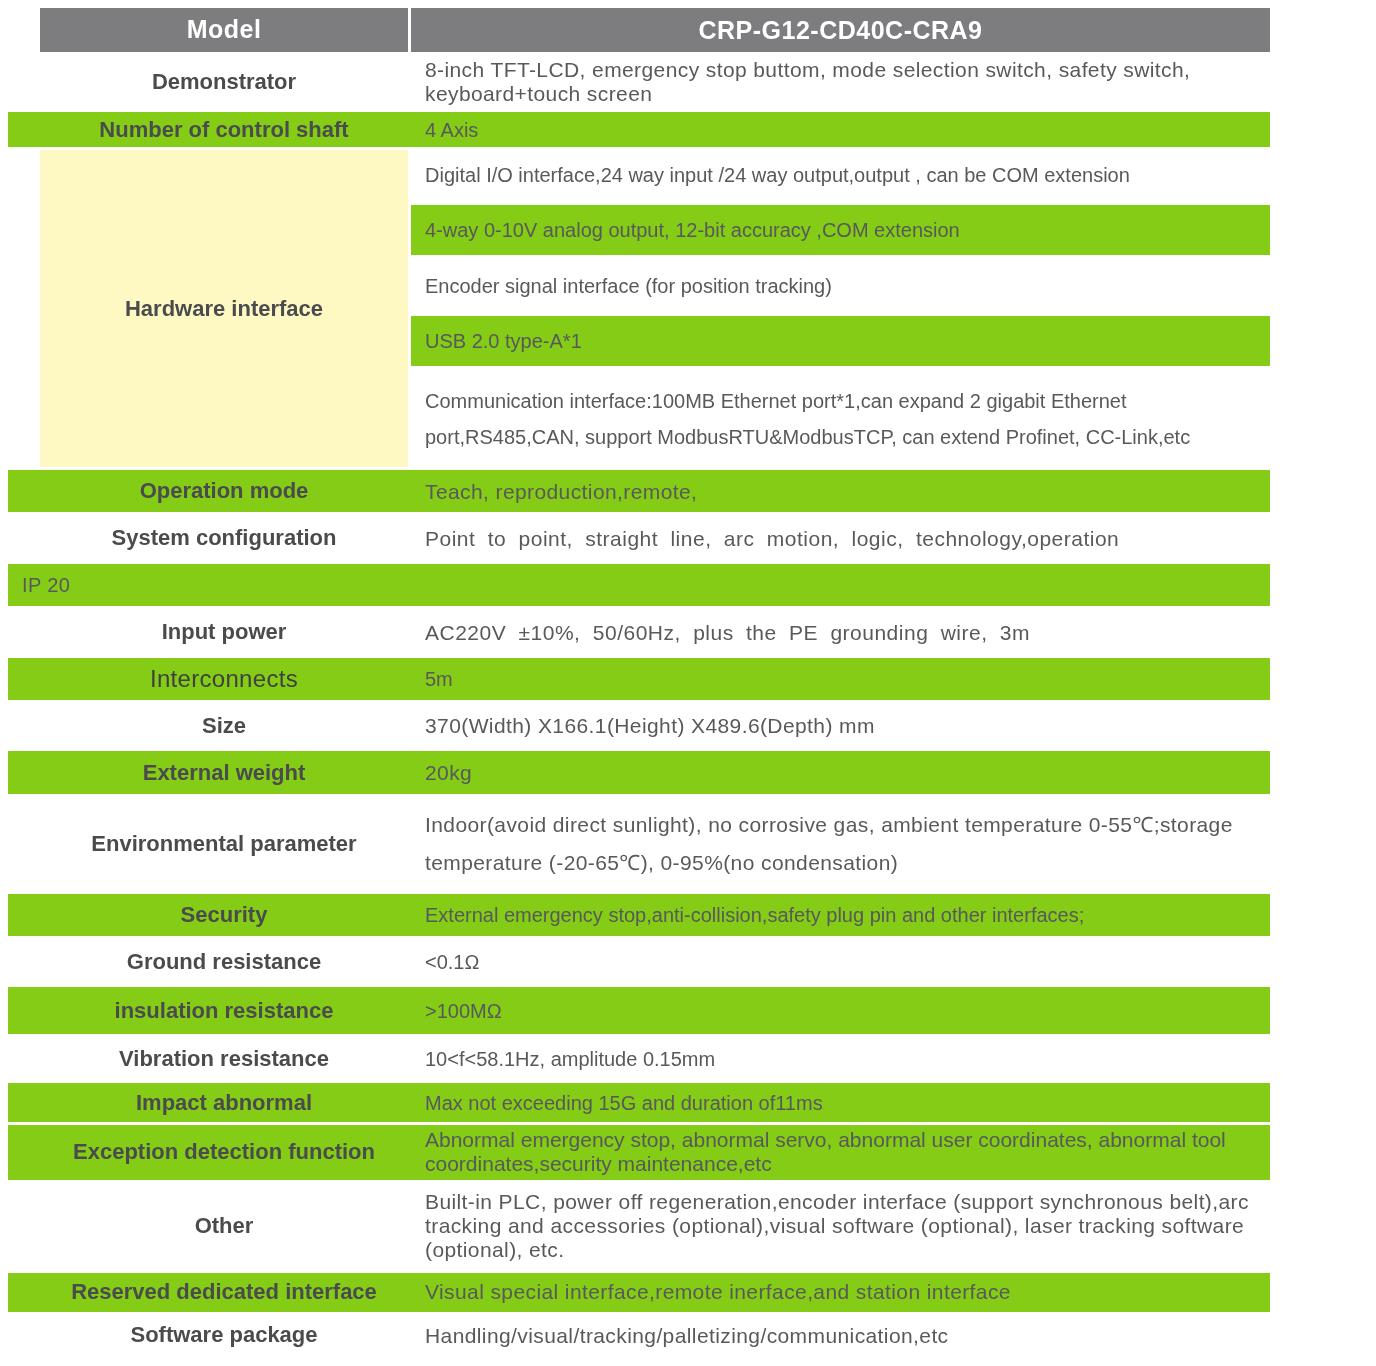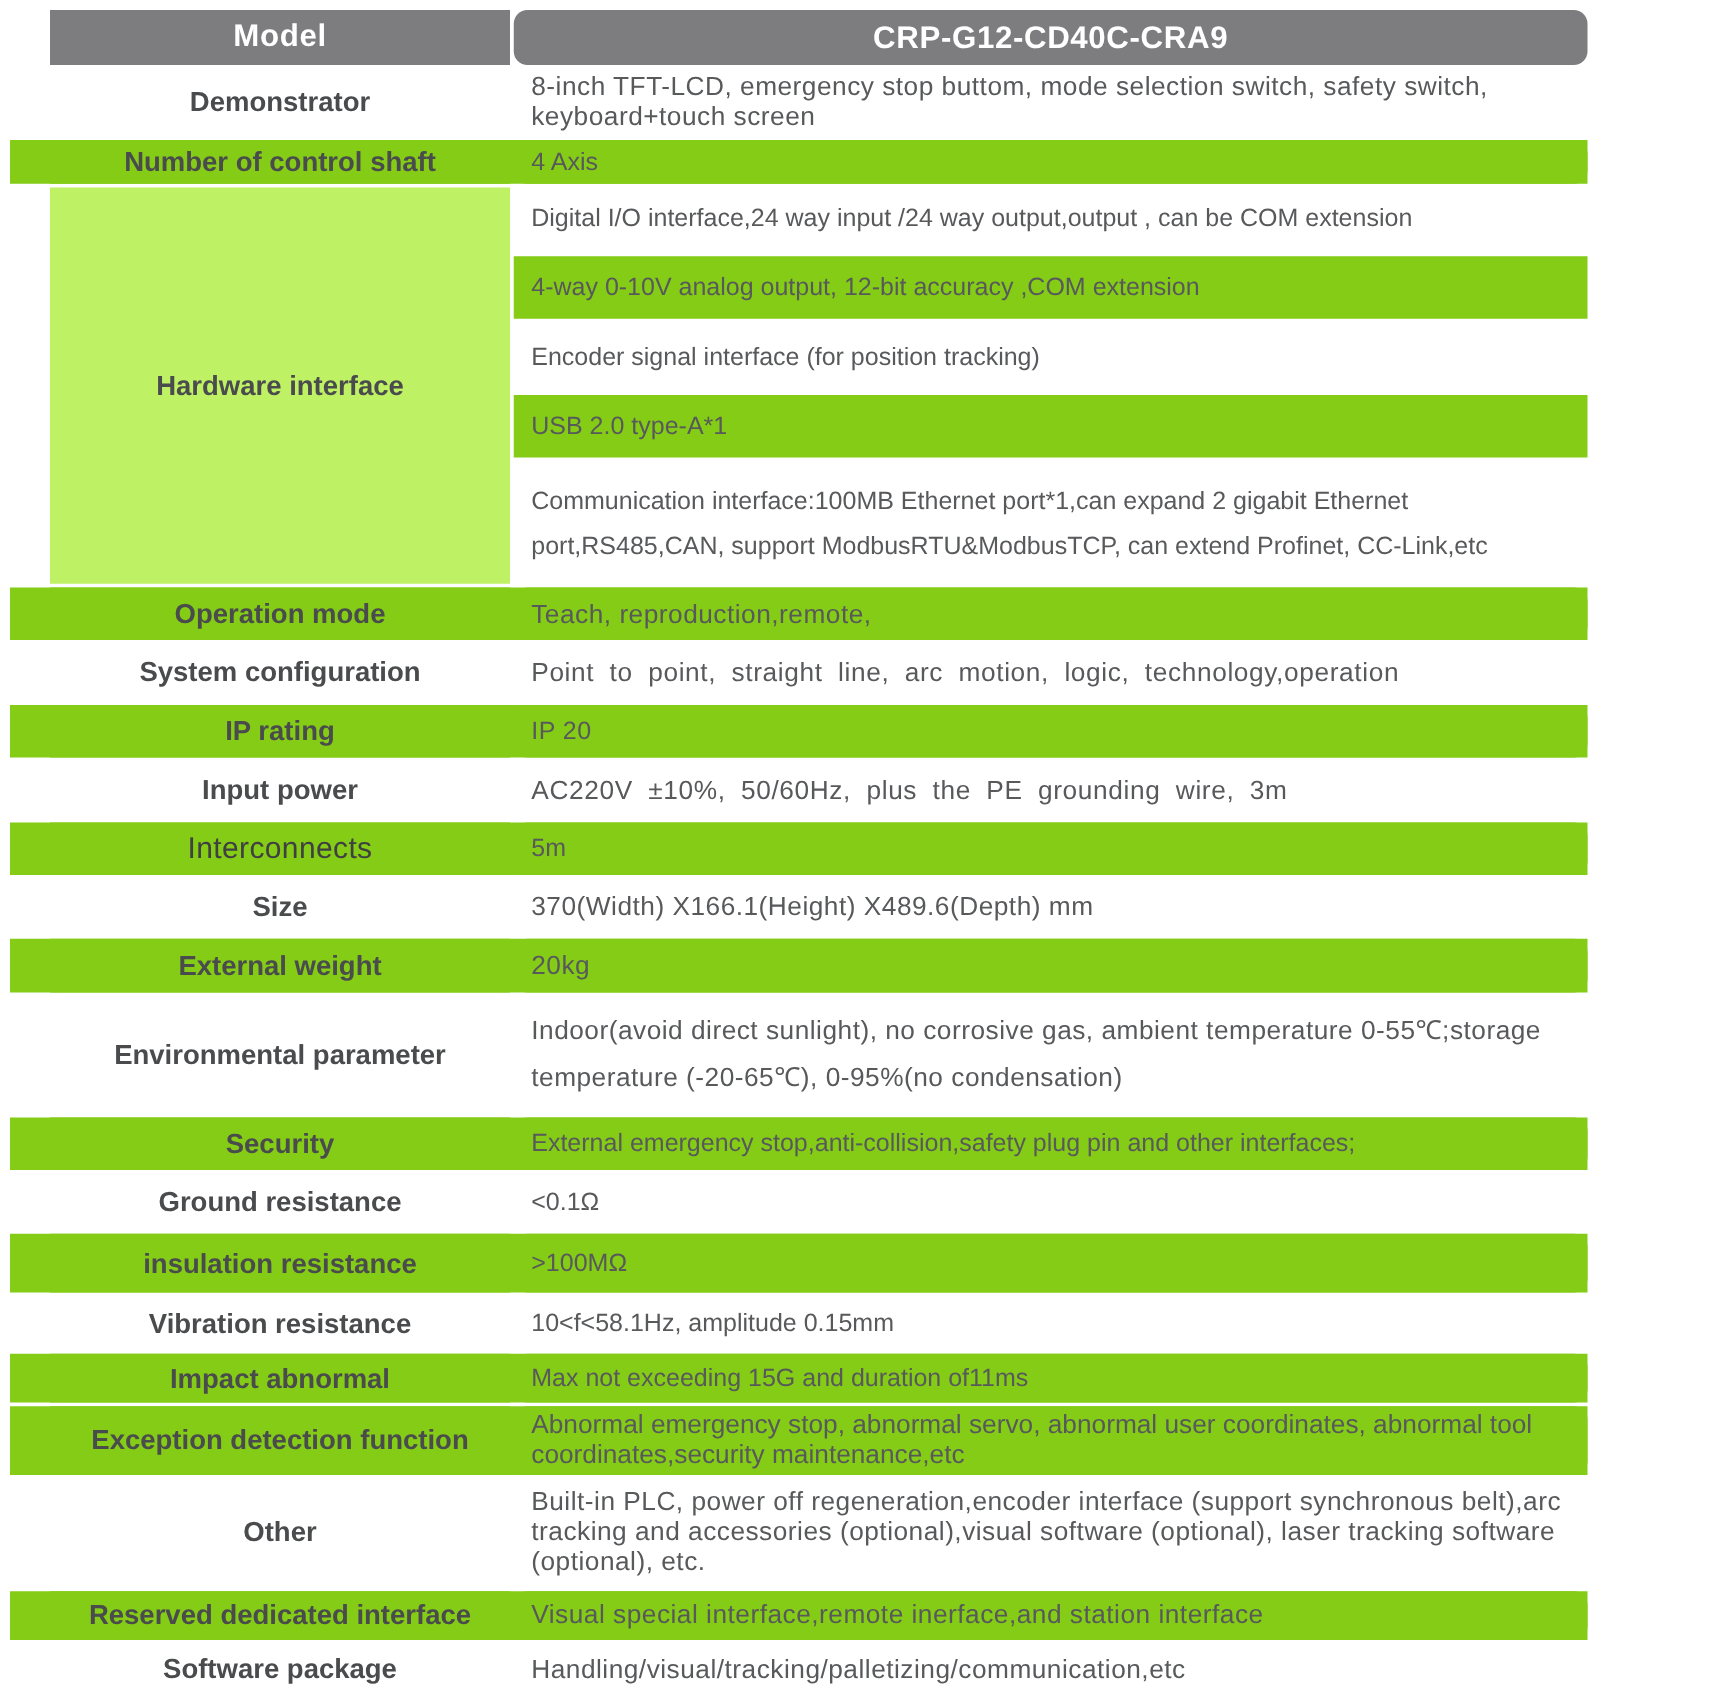--- a/index.html
+++ b/index.html
@@ -2,27 +2,27 @@
 <html><head>
 <meta charset="utf-8">
 <style>
   html,body{margin:0;padding:0;background:#ffffff;font-family:"Liberation Sans",sans-serif;}
   .page{width:1376px;min-height:1366px;background:#ffffff;}
   .spec-table{width:1262px;margin:8px 0 0 8px;display:flex;flex-direction:column;gap:3px;}
   .row{display:flex;gap:3px;}
   .lbl{flex:0 0 368px;width:368px;display:flex;align-items:center;justify-content:center;
        text-align:center;font-weight:700;font-size:22px;color:#4a4b4d;line-height:1.1;margin-left:32px;}
   .val{flex:1;display:flex;align-items:center;padding:3px 14px;font-size:20px;
-       color:#58595b;line-height:1.3;border-radius:11px;}
+       color:#58595b;line-height:1.3;}
   .bg-g{background:#84cc16;}
   .bg-w{background:#ffffff;}
   .header .lbl,.header .val{background:#7d7d7f;color:#ffffff;}
   .header .lbl{font-size:25px;letter-spacing:.5px;}
   .header .val{font-size:25px;font-weight:700;justify-content:center;letter-spacing:.5px;padding:0;}
-  .hw-label{background:#bef264;}
+  .hw-label{background:#fef9c3;}
   .hw-items{flex:1;display:flex;flex-direction:column;gap:5px;}
   .hw-item{display:flex;align-items:center;padding:3px 14px;font-size:20px;color:#58595b;line-height:1.3;}
   .lbl-normal{font-weight:400;font-size:24px;color:#3f4042;letter-spacing:.3px;}
   .tight{line-height:1.15;}
   .loose{line-height:1.8;}
   .wide{word-spacing:6px;letter-spacing:.5px;}
   .sp{letter-spacing:.4px;}
   .lg{font-size:21px;}
   .h35{min-height:35px}.h39{min-height:39px}.h42{min-height:42px}.h43{min-height:43px}
   .h44{min-height:44px}.h45{min-height:45px}.h46{min-height:46px}.h47{min-height:47px}
@@ -64,21 +64,20 @@
       <div class="lbl bg-g">Operation mode</div>
       <div class="val bg-g sp lg">Teach, reproduction,remote,</div>
     </div>
 
     <div class="row bg-w h46">
       <div class="lbl bg-w">System configuration</div>
       <div class="val bg-w wide lg">Point to point, straight line, arc motion, logic, technology,operation</div>
     </div>
 
     <div class="row bg-g h42">
-      <div class="lbl bg-g">IP rating</div>
       <div class="val bg-g sp">IP 20</div>
     </div>
 
     <div class="row bg-w h46">
       <div class="lbl bg-w">Input power</div>
       <div class="val bg-w wide lg">AC220V ±10%, 50/60Hz, plus the PE grounding wire, 3m</div>
     </div>
 
     <div class="row bg-g h42">
       <div class="lbl bg-g lbl-normal">Interconnects</div>

